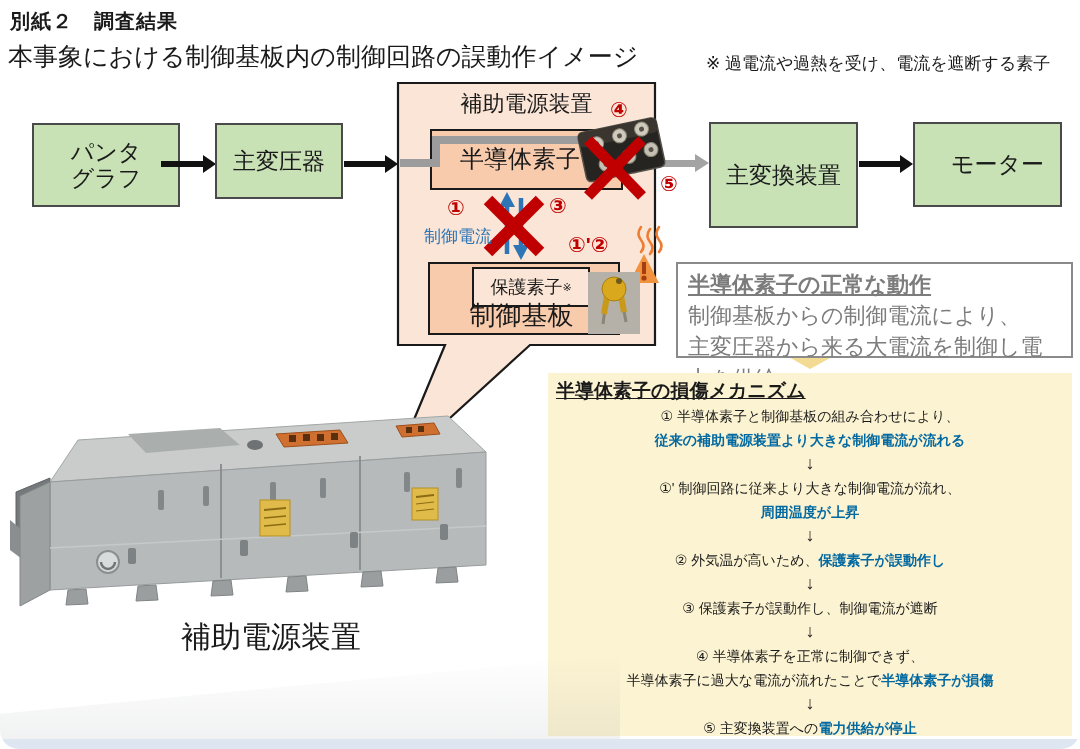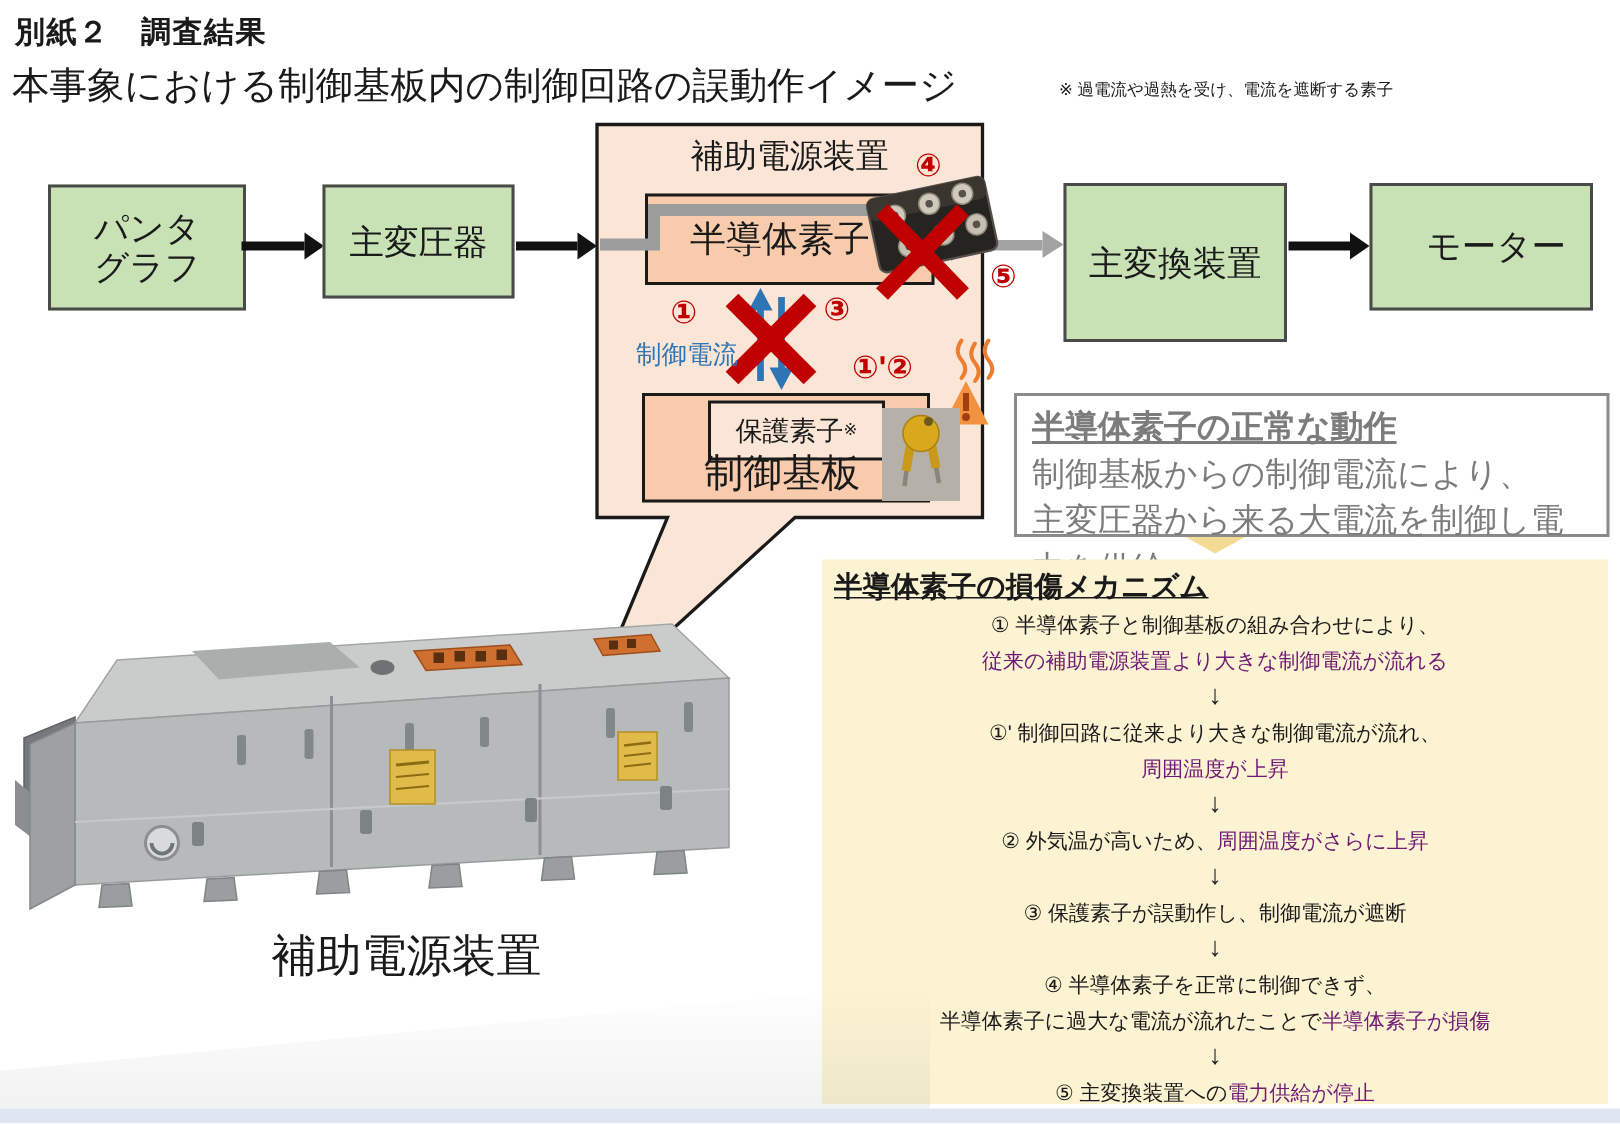--- a/index.html
+++ b/index.html
@@ -1,23 +1,23 @@
 <!DOCTYPE html>
 <html><head>
 <meta charset="utf-8">
 <style>
   html,body{margin:0;padding:0;background:#fff;}
   #canvas{
     position:relative;width:1080px;height:749px;background:#ffffff;overflow:hidden;
-    font-family:"Liberation Sans","DejaVu Sans",sans-serif;color:#1a1a1a;
+    font-family:"Liberation Sans","DejaVu Sans",sans-serif;color:#1a1a1a;border-radius:19px;
   }
   .abs{position:absolute;}
   .page-title{left:10px;top:8px;font-size:20px;font-weight:bold;letter-spacing:1px;}
   .page-subtitle{left:8px;top:40px;font-size:25px;}
-  .footnote{left:706px;top:52px;font-size:11px;}
+  .footnote{left:706px;top:52px;font-size:17px;}
   .gbox{
     background:#c8e2b6;border:2px solid #4a4a4a;display:flex;align-items:center;justify-content:center;
     text-align:center;font-size:23px;line-height:1.15;box-sizing:border-box;
   }
   .arrow-h{height:6px;background:#111;}
   .arrow-h::after{content:"";position:absolute;right:-13px;top:-6px;
     border-left:13px solid #111;border-top:9px solid transparent;border-bottom:9px solid transparent;}
   .arrow-gray{height:7px;background:#a3a3a3;}
   .arrow-gray::after{content:"";position:absolute;right:-14px;top:-6px;
     border-left:14px solid #a3a3a3;border-top:9.5px solid transparent;border-bottom:9.5px solid transparent;}
@@ -30,39 +30,39 @@
   .prot-box{left:472px;top:267px;width:118px;height:40px;background:#fbe5d6;border:2px solid #1a1a1a;box-sizing:border-box;
     display:flex;align-items:center;justify-content:center;font-size:18px;}
   .prot-box sup{font-size:11px;line-height:0;}
   .board-label{left:434px;top:298px;width:175px;text-align:center;font-size:26px;}
   .normal-box{left:676px;top:262px;width:397px;height:96px;box-sizing:border-box;background:#fff;
     border:2px solid #8a8a8a;color:#7c7c7c;font-size:22px;line-height:1.42;padding:5px 10px;}
   .normal-box .nb-title{font-weight:bold;text-decoration:underline;}
   .mech-box{left:548px;top:373px;width:524px;height:363px;background:#fcf3d2;box-sizing:border-box;padding:5px 8px 0 8px;}
   .mech-title{font-size:19px;font-weight:bold;text-decoration:underline;height:26px;}
   .mrow{height:24px;text-align:center;font-size:14px;line-height:24px;white-space:nowrap;}
-  .mrow .red{color:#701a75;font-weight:normal;}
+  .mrow .red{color:#0369a1;font-weight:bold;}
   .marrow{height:24px;text-align:center;font-size:18px;line-height:22px;color:#222;}
   .photo-caption{left:136px;top:617px;width:270px;text-align:center;font-size:30px;}
   .bottom-strip{left:0;top:739px;width:1080px;height:10px;background:#dde6f1;}
   .floor-shade{left:0;top:655px;width:620px;height:84px;
     background:linear-gradient(to bottom,rgba(120,125,135,0) 0%,rgba(120,125,135,0.10) 100%);
     clip-path:polygon(0 70%,100% 0,100% 100%,0 100%);}
   svg{display:block;}
 </style>
 </head>
 <body>
 
 <div id="canvas">
 
   <div class="abs page-title">別紙２　調査結果</div>
   <div class="abs page-subtitle">本事象における制御基板内の制御回路の誤動作イメージ</div>
   <div class="abs footnote">※ 過電流や過熱を受け、電流を遮断する素子</div>
 
-  <div class="abs gbox" style="left:32px;top:123px;width:132px;height:84px;">
+  <div class="abs gbox" style="left:32px;top:123px;width:148px;height:84px;">
     <div>
       <div>パンタ</div>
       <div>グラフ</div>
     </div>
   </div>
   <div class="abs arrow-h" style="left:161px;top:161px;width:42px;"></div>
   <div class="abs gbox" style="left:215px;top:123px;width:128px;height:76px;">
     <span>主変圧器</span>
   </div>
   <div class="abs arrow-h" style="left:344px;top:161px;width:41px;"></div>
@@ -177,21 +177,21 @@
   </div>
 
   <div class="abs mech-box">
     <div class="mech-title">半導体素子の損傷メカニズム</div>
     <div class="mrow"><span>① 半導体素子と制御基板の組み合わせにより、</span><span class="red"></span></div>
     <div class="mrow"><span></span><span class="red">従来の補助電源装置より大きな制御電流が流れる</span></div>
     <div class="marrow">↓</div>
     <div class="mrow"><span>①' 制御回路に従来より大きな制御電流が流れ、</span><span class="red"></span></div>
     <div class="mrow"><span></span><span class="red">周囲温度が上昇</span></div>
     <div class="marrow">↓</div>
-    <div class="mrow"><span>② 外気温が高いため、</span><span class="red">周囲温度がさらに上昇</span></div>
+    <div class="mrow"><span>② 外気温が高いため、</span><span class="red">保護素子が誤動作し</span></div>
     <div class="marrow">↓</div>
     <div class="mrow"><span>③ 保護素子が誤動作し、制御電流が遮断</span><span class="red"></span></div>
     <div class="marrow">↓</div>
     <div class="mrow"><span>④ 半導体素子を正常に制御できず、</span><span class="red"></span></div>
     <div class="mrow"><span>半導体素子に過大な電流が流れたことで</span><span class="red">半導体素子が損傷</span></div>
     <div class="marrow">↓</div>
     <div class="mrow"><span>⑤ 主変換装置への</span><span class="red">電力供給が停止</span></div>
   </div>
 
   <svg class="abs" style="left:8px;top:400px;" width="505" height="225" viewBox="0 0 505 225">

